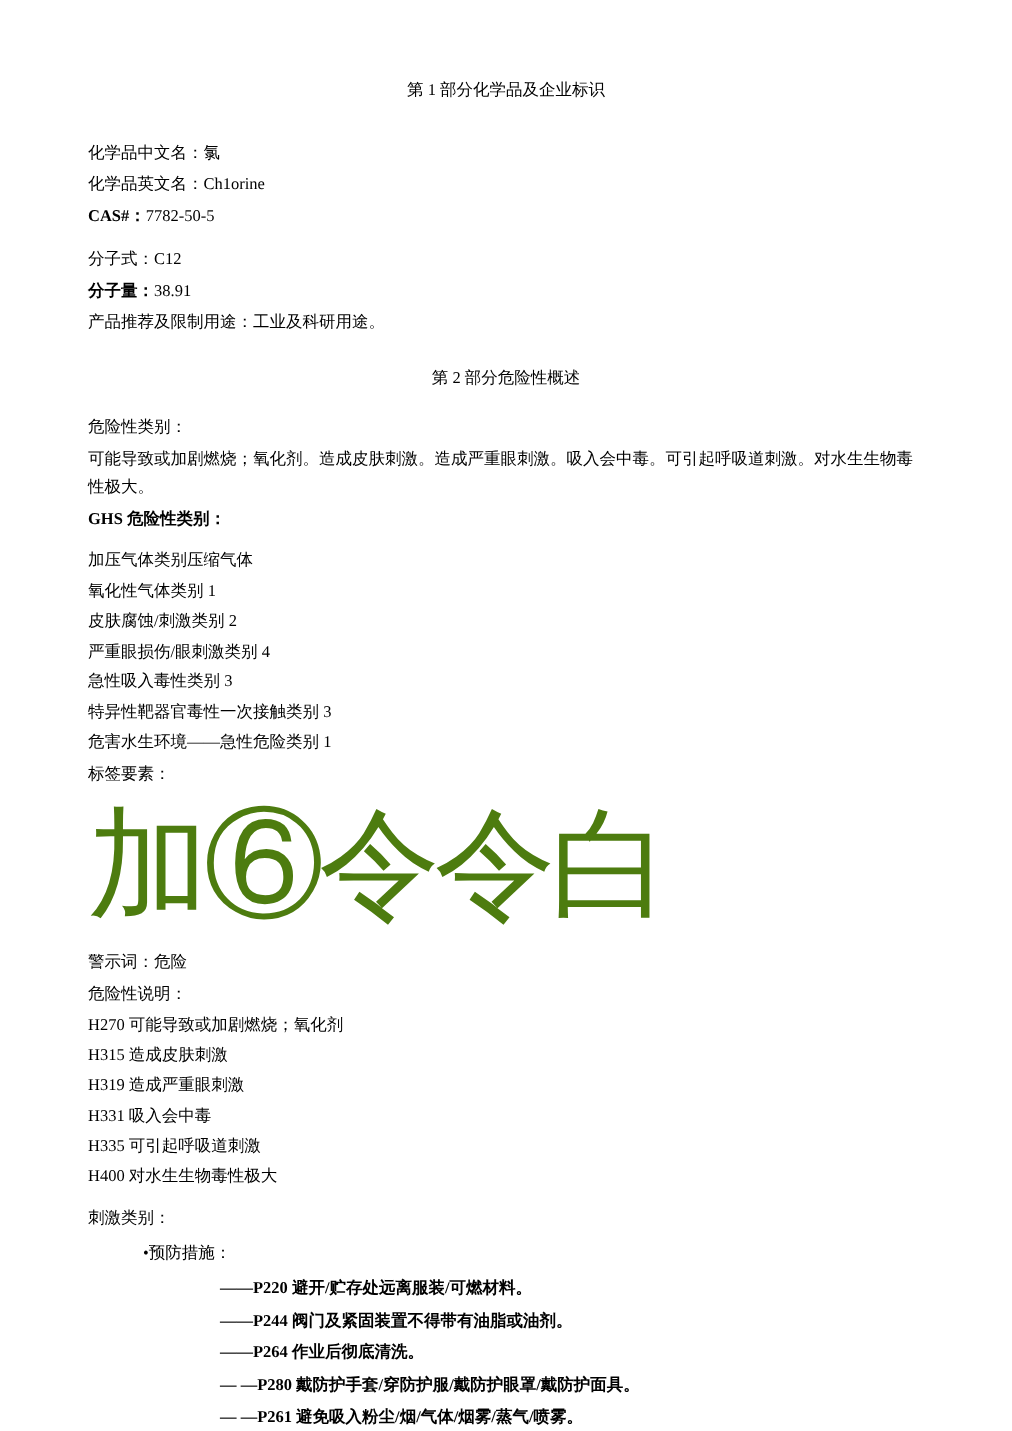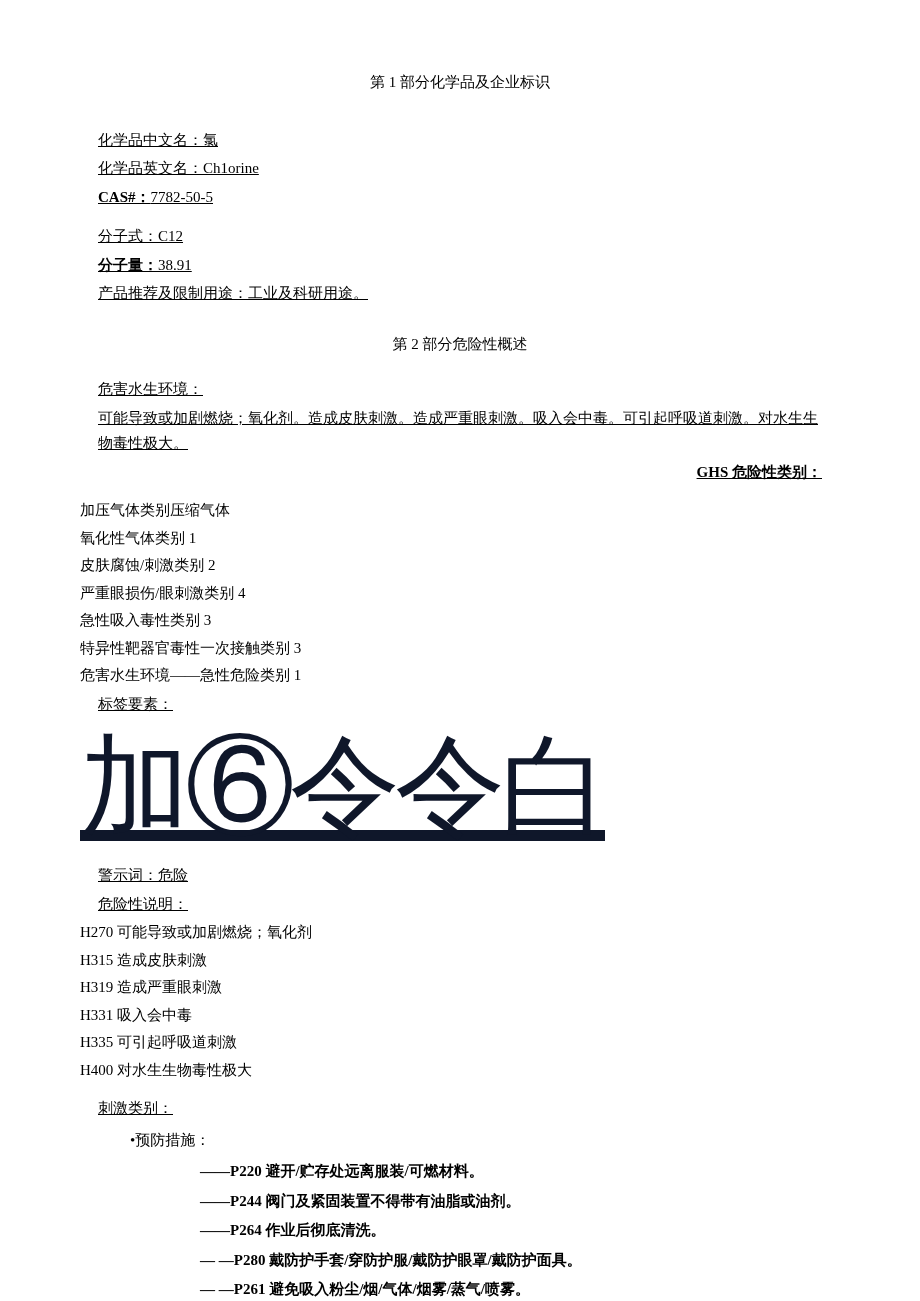--- a/index.html
+++ b/index.html
@@ -15,32 +15,30 @@
     .section-title {
       text-align: center;
       margin-bottom: 32px;
       font-weight: normal;
     }
     .section-title-2 {
       text-align: center;
       margin: 25px 0 20px;
     }
     .field-line {
-      margin: 3px 18px;
-      text-decoration: underline;
+      margin: 3px 0;
     }
-    .bold { font-weight: bold; text-align: right; }
+    .bold { font-weight: bold; }
     .pictograms {
       font-size: 110px;
-      color: #0f172a;
+      color: #4d7c0f;
       font-family: "SimSun", serif;
       letter-spacing: -5px;
       margin: 10px 0 15px;
       line-height: 1.1;
-      text-decoration: underline;
     }
     .hazard-item { margin: 2px 0; }
     .prevention-label { margin: 6px 0 6px 50px; }
     .precaution { margin: 4px 0 4px 120px; font-weight: bold; }
     .spacer { height: 8px; }
   </style>
 </head>
 <body>
 
 <div class="section-title">第 1 部分化学品及企业标识</div>
@@ -60,21 +58,21 @@
 </div>
 <div class="field-line">
   <span class="bold">分子量：</span><span>38.91</span>
 </div>
 <div class="field-line">
   <span>产品推荐及限制用途：</span><span>工业及科研用途。</span>
 </div>
 
 <div class="section-title-2">第 2 部分危险性概述</div>
 
-<div class="field-line">危害水生环境：</div>
+<div class="field-line">危险性类别：</div>
 <div class="field-line">可能导致或加剧燃烧；氧化剂。造成皮肤刺激。造成严重眼刺激。吸入会中毒。可引起呼吸道刺激。对水生生物毒性极大。</div>
 
 <div class="field-line bold">GHS 危险性类别：</div>
 <div class="spacer"></div>
 <div class="hazard-item">加压气体类别压缩气体</div>
 <div class="hazard-item">氧化性气体类别 1</div>
 <div class="hazard-item">皮肤腐蚀/刺激类别 2</div>
 <div class="hazard-item">严重眼损伤/眼刺激类别 4</div>
 <div class="hazard-item">急性吸入毒性类别 3</div>
 <div class="hazard-item">特异性靶器官毒性一次接触类别 3</div>

